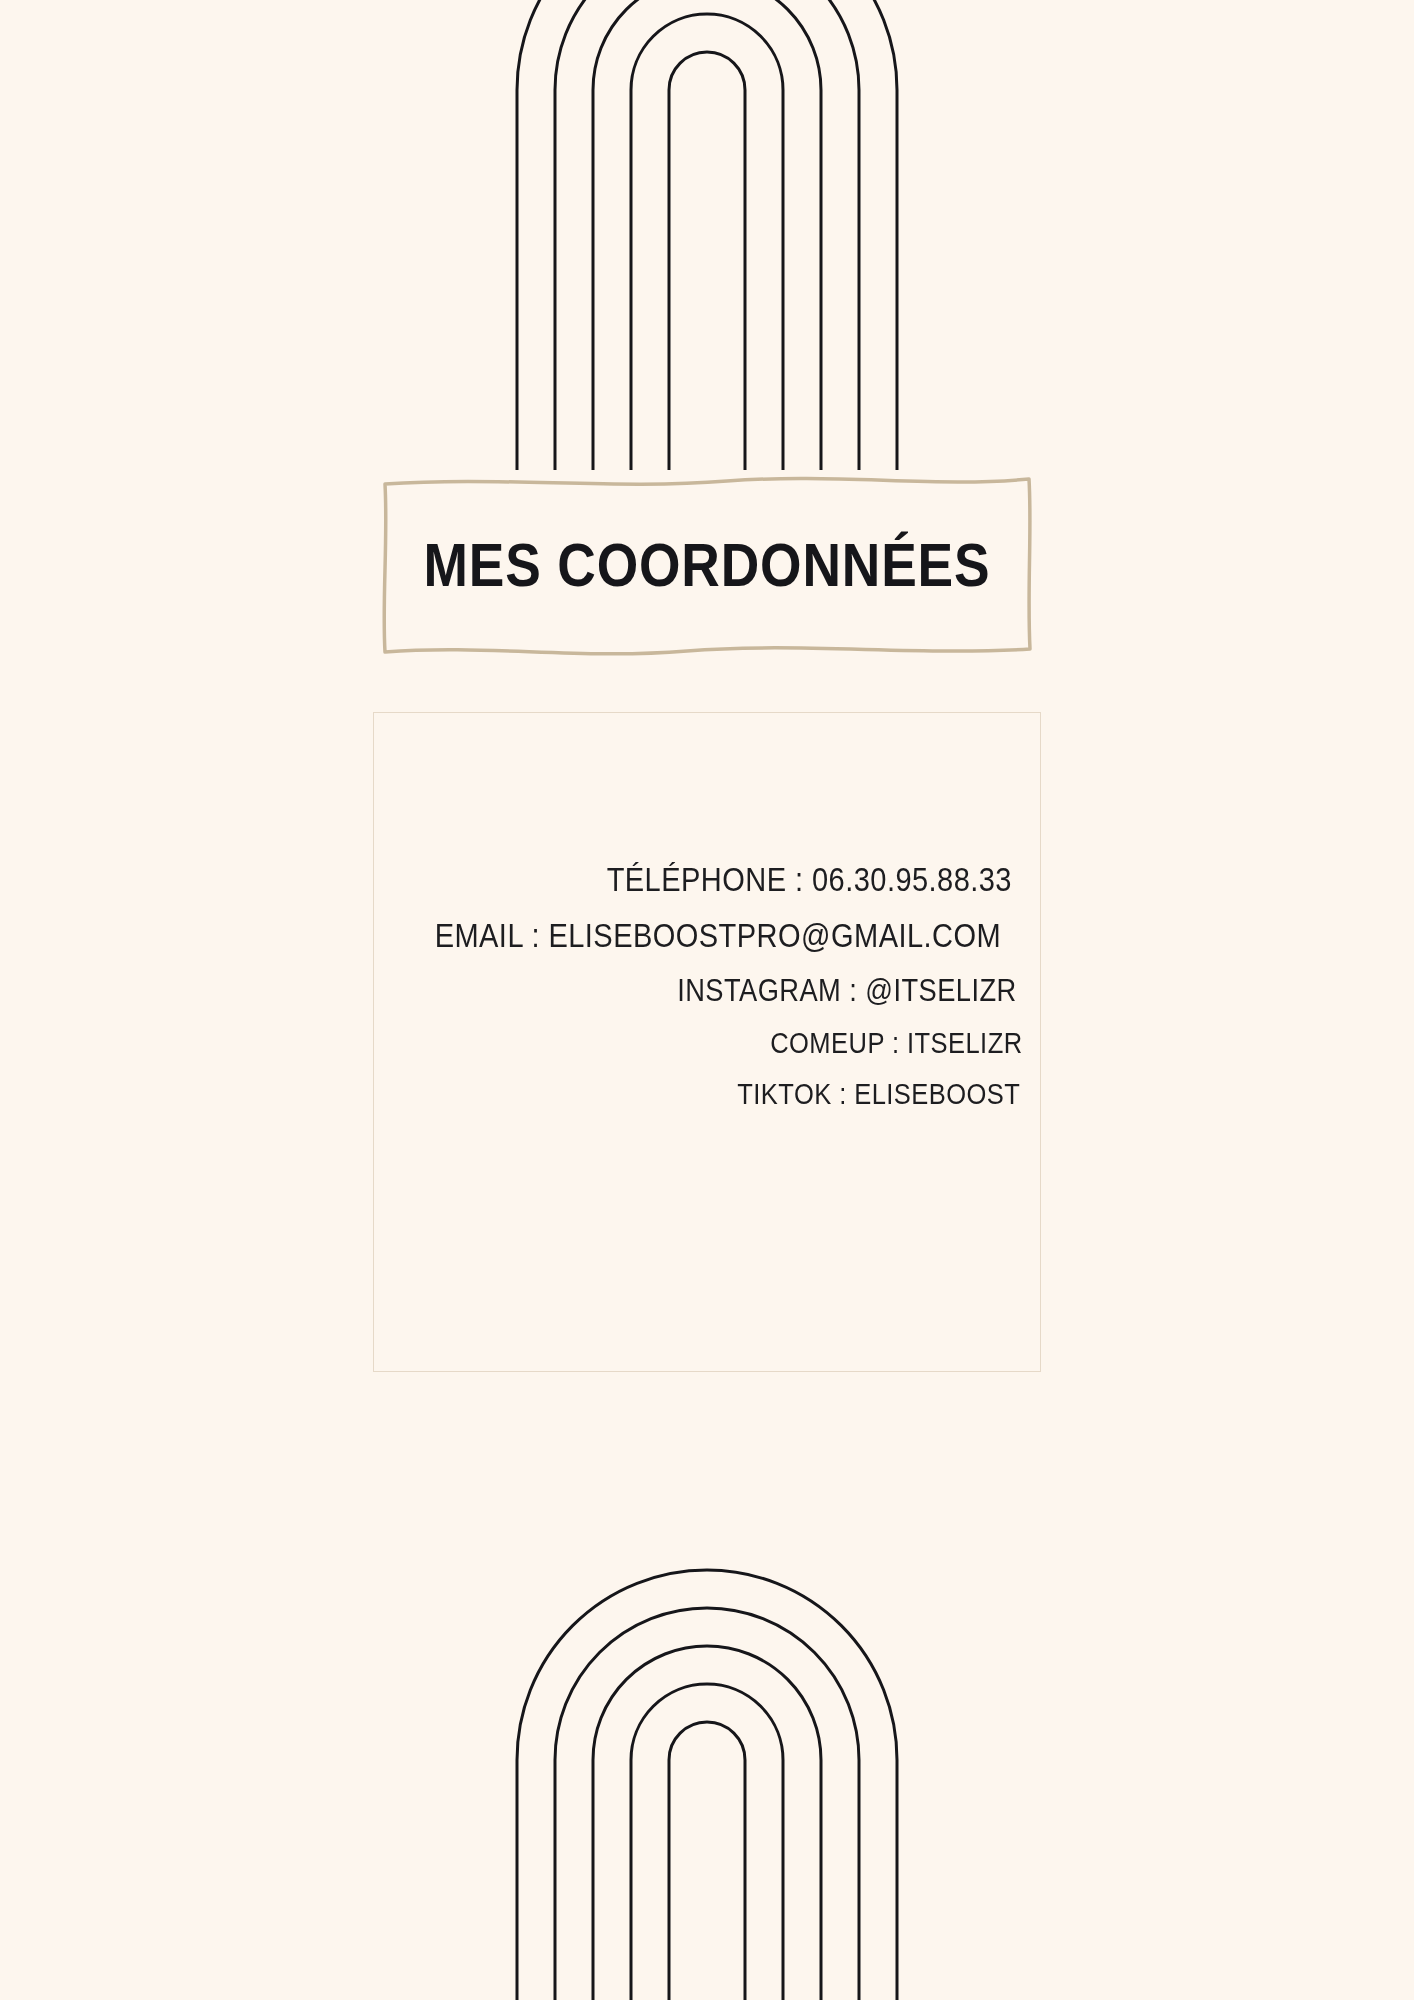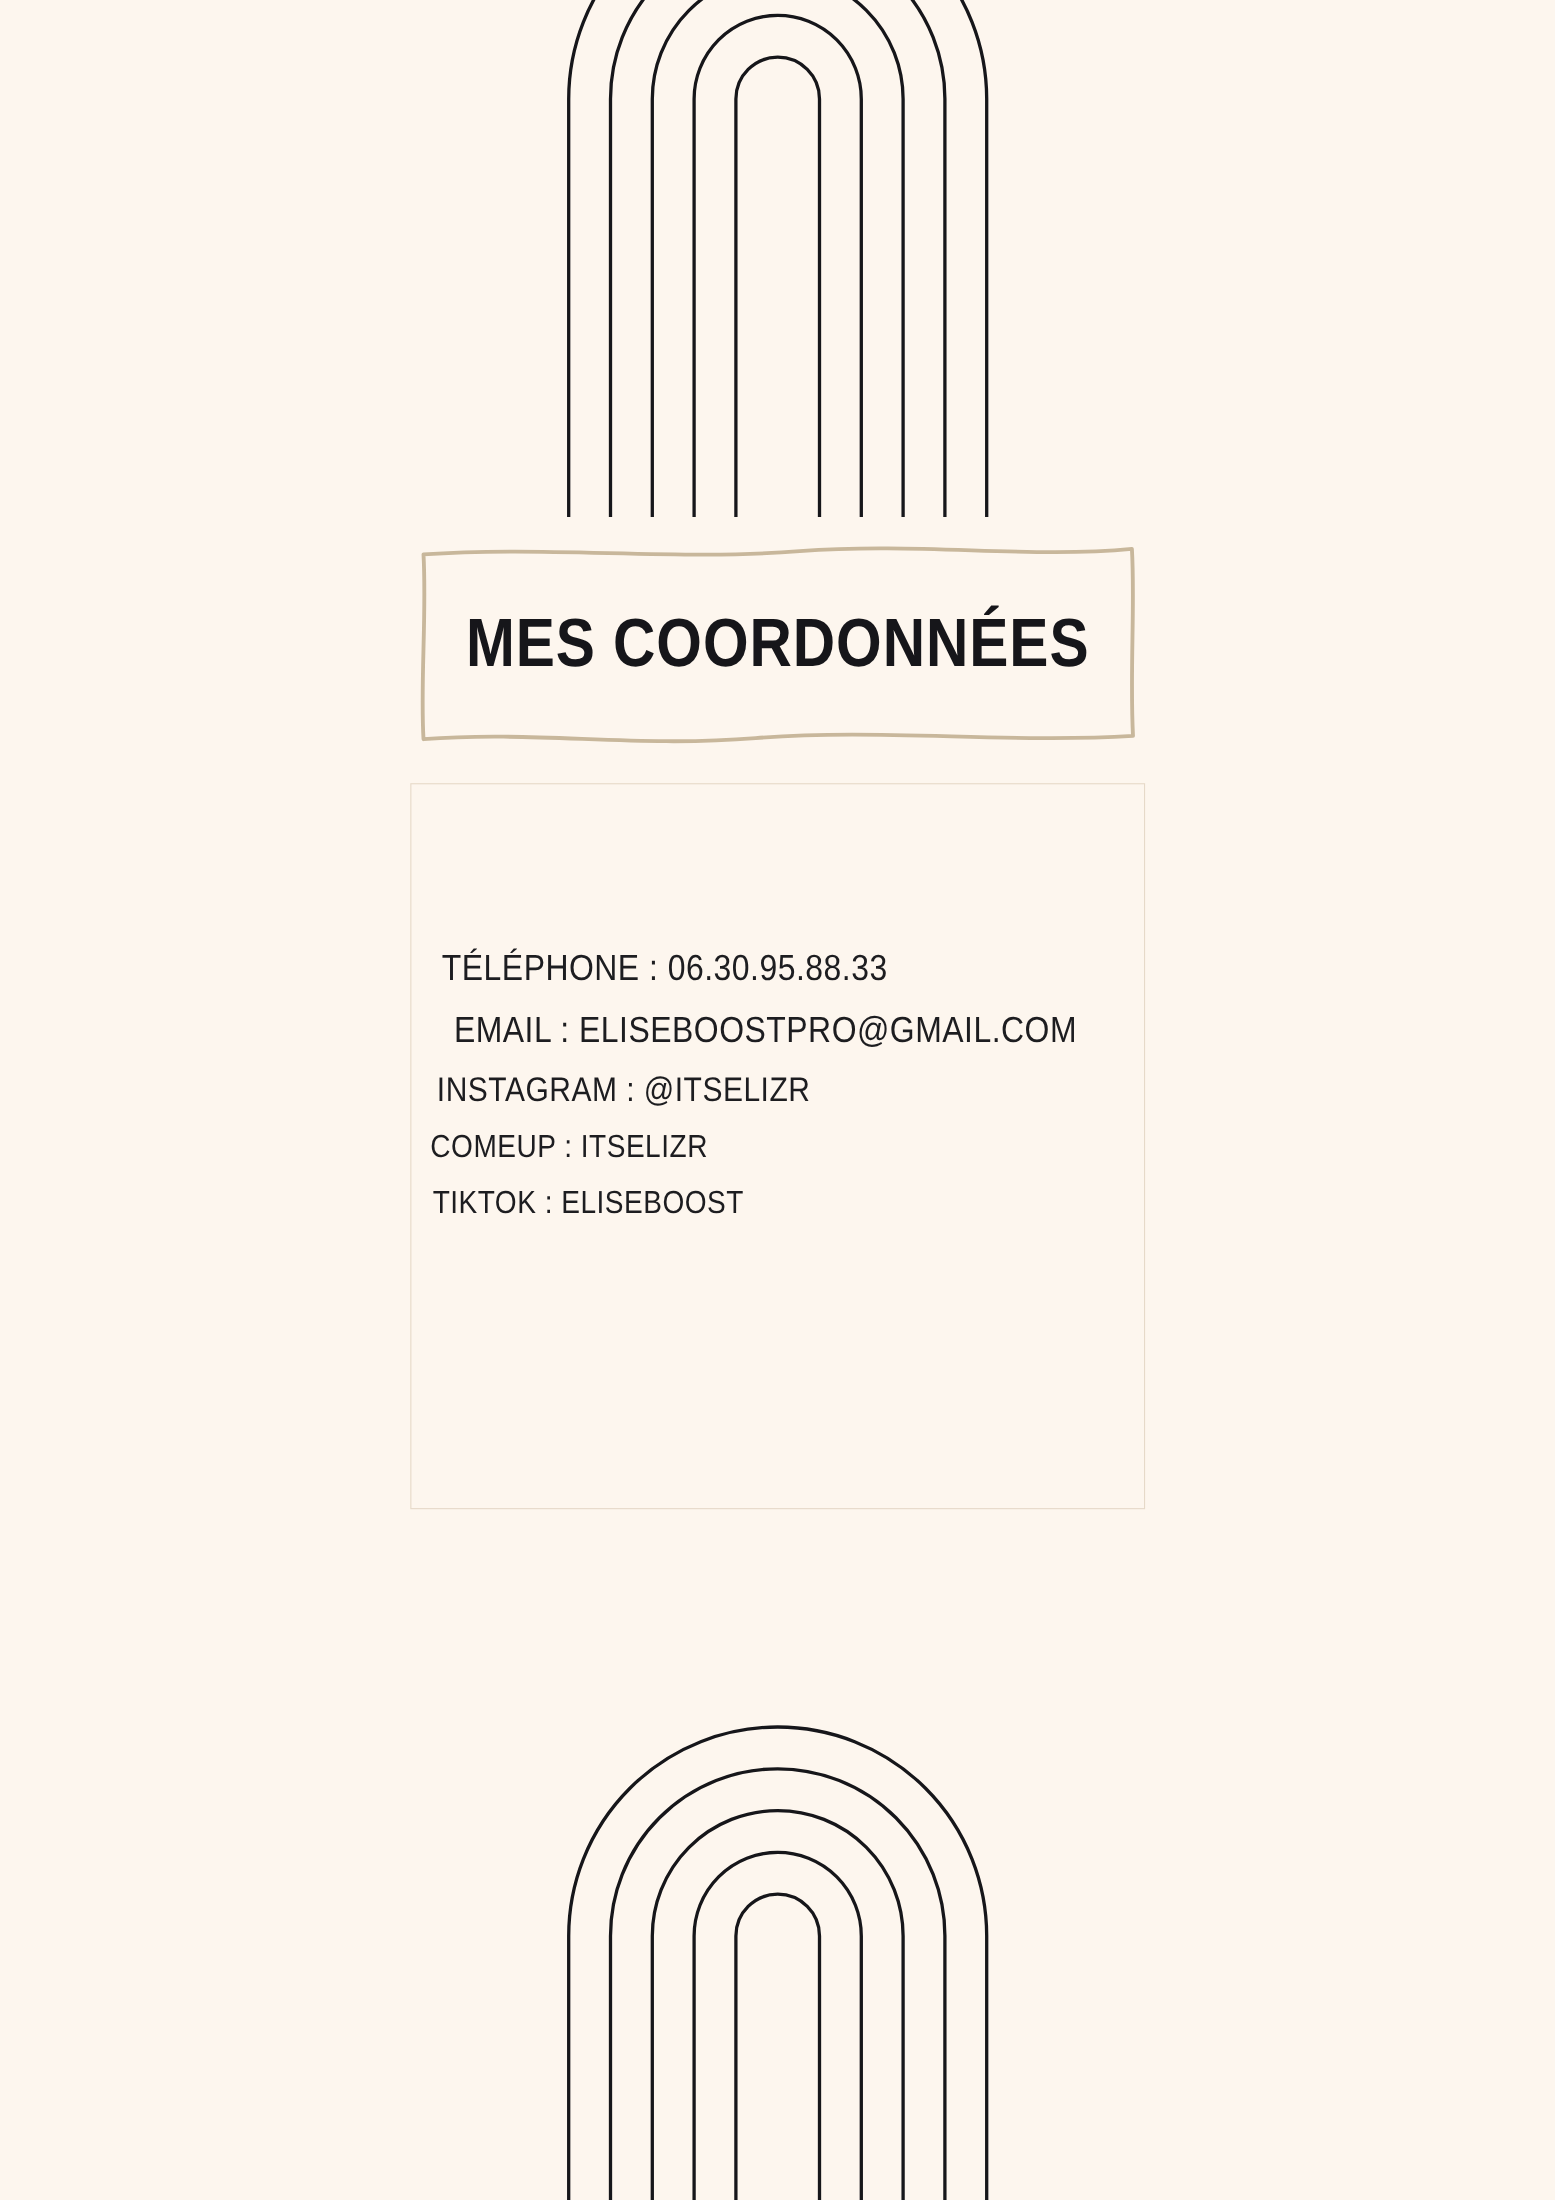--- a/index.html
+++ b/index.html
@@ -41,21 +41,21 @@
   }
   .arch svg {
     display: block;
     width: 100%;
     height: 100%;
   }
 
   
   .title-wrap {
     position: absolute;
-    top: 490px;
+    top: 470px;
     left: 50%;
     transform: translateX(-50%);
     width: 660px;
     height: 188px;
   }
   .title-frame {
     position: absolute;
     inset: 0;
   }
   .title-frame svg { display:block; width:100%; height:100%; }
@@ -88,21 +88,21 @@
     box-sizing: border-box;
   }
 
   .details-list {
     position: absolute;
     top: 148px;
     left: 0;
     right: 0;
     display: flex;
     flex-direction: column;
-    align-items: flex-start;
+    align-items: flex-end;
     gap: 18px;
   }
   .detail-line {
     font-family: "Liberation Sans Narrow", "Liberation Sans", sans-serif;
     font-weight: 400;
     color: #1d1d20;
     white-space: nowrap;
     transform: scaleX(0.88);
     letter-spacing: 0.5px;
   }

